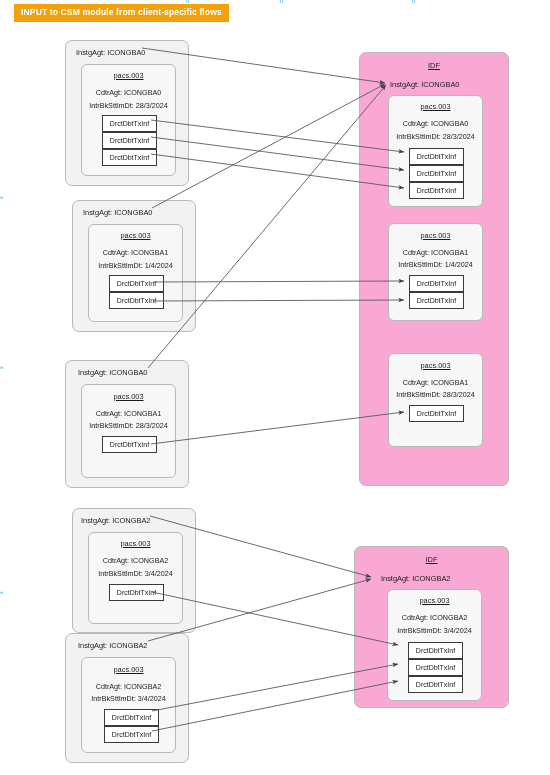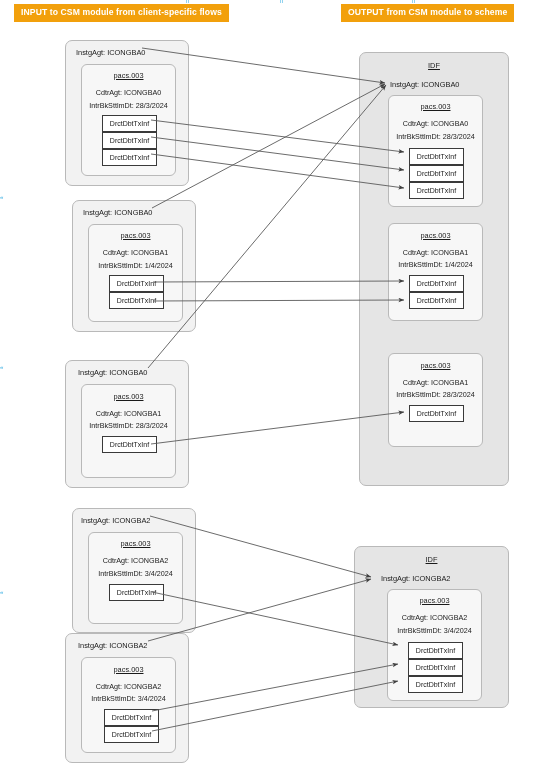--- a/index.html
+++ b/index.html
@@ -45,21 +45,21 @@
 
   
   .panel{
     position:absolute;
     box-sizing:border-box;
     background:#f4f4f4;
     border:1px solid #b9b9b9;
     border-radius:7px;
   }
   .panel.group{background:#f2f2f2;}
-  .panel.idf{background:#e5e5e5;}
+  .panel.idf{background:#f9a8d4;}
   .panel.msg{background:#f7f7f7;border-radius:6px;text-decoration:underline;}
 
   .ttl{
     position:absolute;
     left:0;right:0;
     text-align:center;
     font-size:7.4px;
     color:#1a1a1a;
     white-space:nowrap;
   }
@@ -97,21 +97,20 @@
 <div id="stage">
 
   <div class="topfleck" style="left:186px;">||</div>
   <div class="topfleck" style="left:280px;">||</div>
   <div class="topfleck" style="left:412px;">||</div>
   <div class="edgefleck" style="top:194px;">«</div>
   <div class="edgefleck" style="top:364px;">«</div>
   <div class="edgefleck" style="top:589px;">«</div>
 
   <div class="banner" id="banner-input">INPUT to CSM module from client-specific flows</div>
-  <div class="banner" id="banner-output">OUTPUT from CSM module to scheme</div>
 
   <div class="panel group" style="left:65px;top:40px;width:124px;height:146px;">
     <div class="ttl left" style="top:7px;left:10px;">InstgAgt: ICONGBA0</div>
     <div class="panel msg" style="left:15px;top:23px;width:95px;height:112px;">
       <div class="ttl und" style="top:6px;">pacs.003</div>
       <div class="fld" style="top:23px;">CdtrAgt: ICONGBA0</div>
       <div class="fld" style="top:36px;">IntrBkSttlmDt: 28/3/2024</div>
       <div class="txbox" style="left:20px;top:50px;width:55px;height:17px;">DrctDbtTxInf</div>
       <div class="txbox" style="left:20px;top:67px;width:55px;height:17px;">DrctDbtTxInf</div>
       <div class="txbox" style="left:20px;top:84px;width:55px;height:17px;">DrctDbtTxInf</div>

